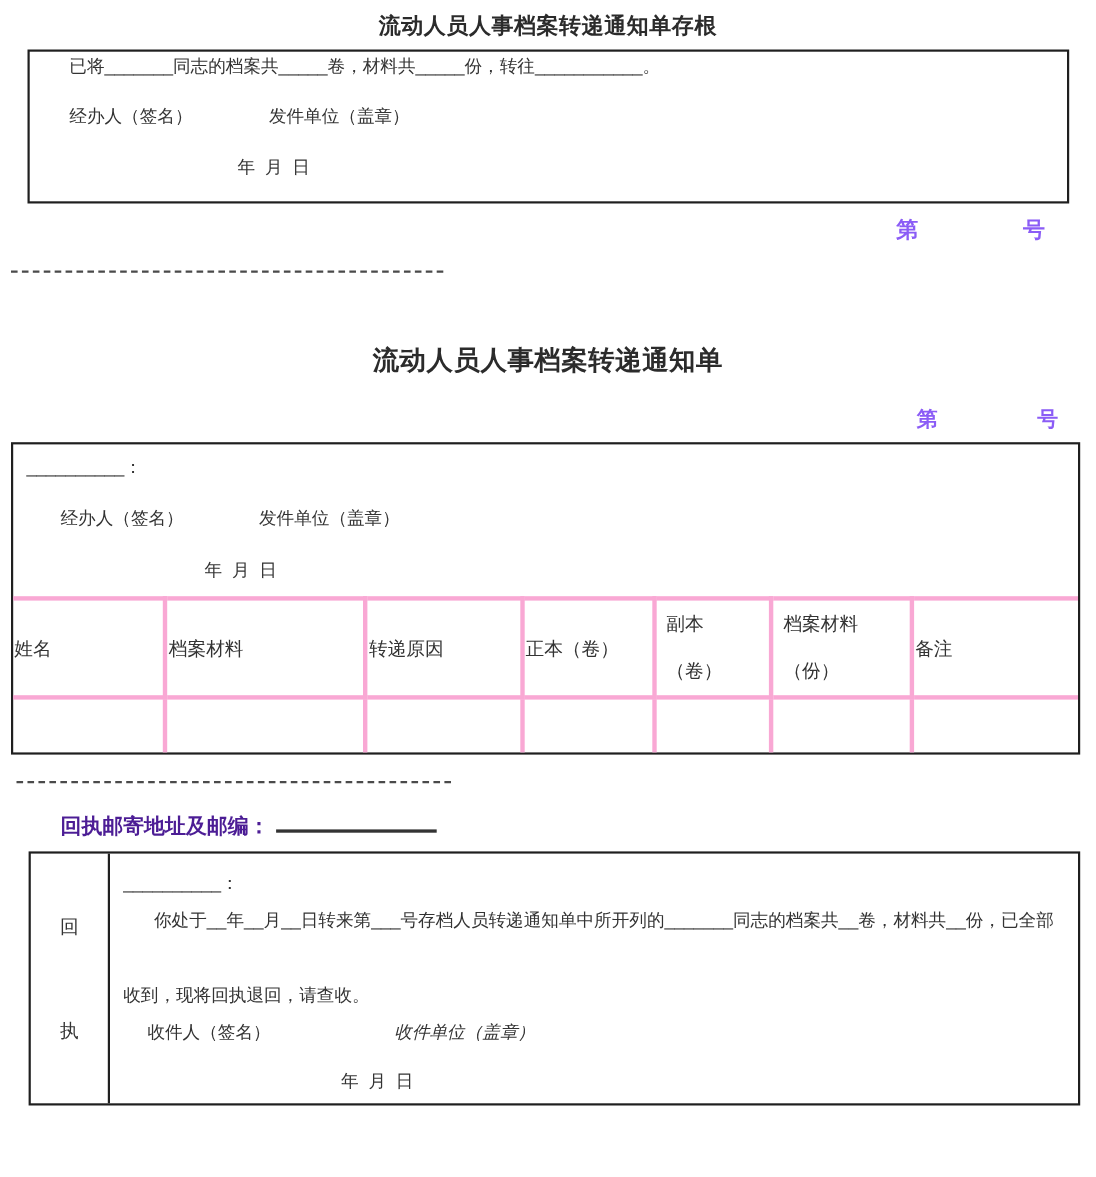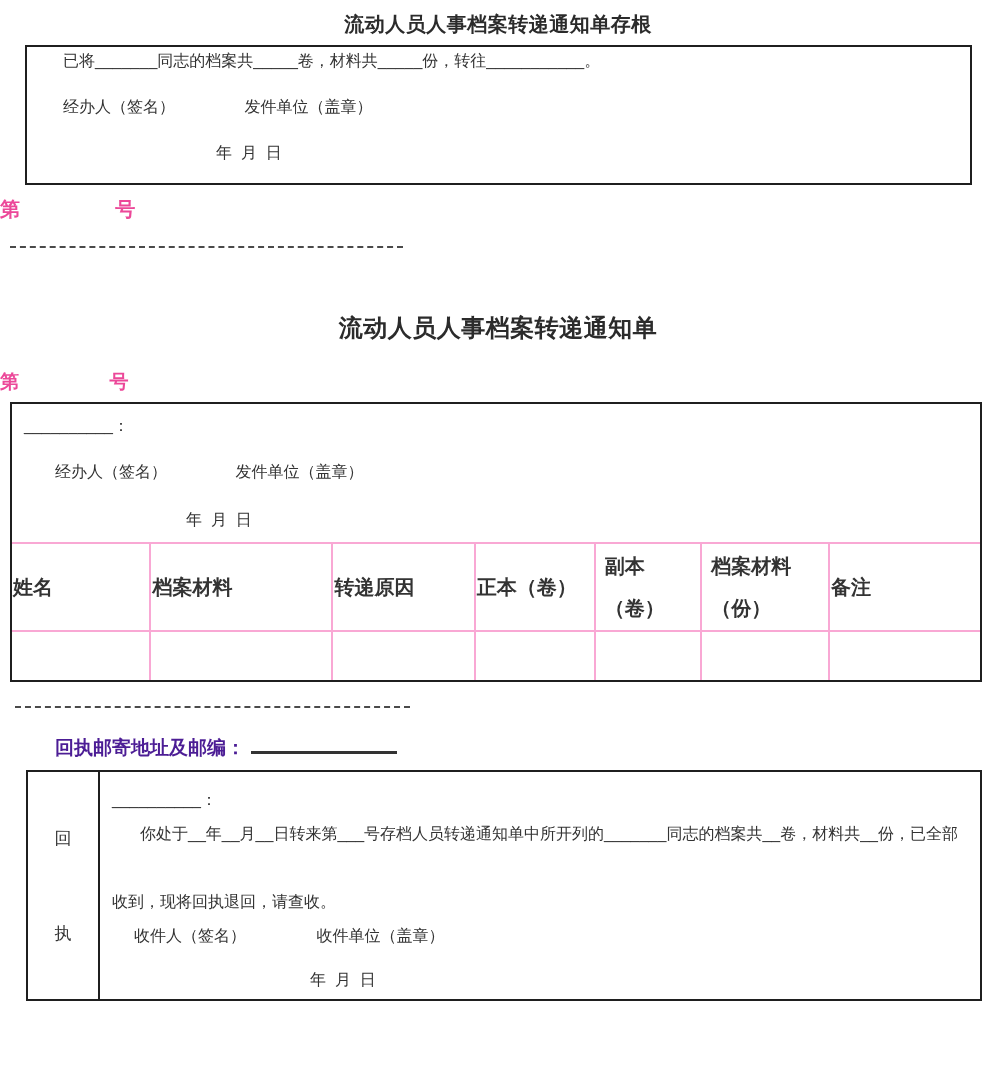--- a/index.html
+++ b/index.html
@@ -17,62 +17,62 @@
   
   .box1 {
     margin: 4px 24px 0 25px; height: 140px; box-sizing: border-box;
     border: 2px solid #1f1f1f; padding: 4px 0 0 36px;
   }
   .sign-gap1 { margin-left: 65px; }
   .mt26 { margin-top: 26px; }
   .date1 { padding-left: 153px; white-space: pre; }
 
   
-  .serial { font-weight: 600; color: #ec4899; line-height: 24px; }
+  .serial { text-align: right; font-weight: 600; color: #8b5cf6; line-height: 24px; }
   #serial1 { margin-top: 12px; padding-right: 46px; font-size: 20px; }
   #serial1 .serial-gap { display: inline-block; width: 84px; }
   #serial2 { margin-top: 22px; padding-right: 34px; font-size: 19px; }
   #serial2 .serial-gap { display: inline-block; width: 80px; }
 
   
   .dashline { height: 0; border-top: 2px dashed #4a4a4a; }
   #dash1 { width: 393px; margin: 25px 0 0 10px; }
   #dash2 { width: 395px; margin: 24px 0 0 15px; }
 
   
   .box2 { margin: 8px 14px 0 10px; border: 2px solid #1f1f1f; }
   .box2-text { padding: 12px 0 0 12px; }
   .b2-body { margin: 26px 0 0 6px; }
   .b2-sign { margin: 26px 0 0 31px; }
   .sign-gap2 { margin-left: 64px; }
   .b2-date { margin: 28px 0 0 162px; white-space: pre; }
 
   table { width: 100%; border-collapse: collapse; table-layout: fixed; margin-top: 12px; }
-  th, td { border: 2px solid #f9a8d4; font-weight: 700; font-size: 20px; color: #333333; }
+  th, td { border: 4px solid #f9a8d4; font-weight: 400; font-size: 17px; color: #333333; }
   th:first-child, td:first-child { border-left: none; }
   th:last-child, td:last-child { border-right: none; }
   tbody tr:last-child td { border-bottom: none; }
   thead th { height: 84px; text-align: left; vertical-align: middle; }
   th.two-line { white-space: pre-line; text-align: left; padding-left: 9px; line-height: 42px; }
   tbody td { height: 46px; }
 
   
   .address-row { margin: 28px 0 0 55px; font-size: 19px; font-weight: 700; color: #4c1d95; line-height: 24px; }
   .address-blank { display: inline-block; width: 146px; height: 14px; border-bottom: 3px solid #333333; margin-left: 6px; }
 
   .box3 { margin: 10px 14px 0 26px; height: 227px; border: 2px solid #1f1f1f; display: flex; }
   .box3-side {
     width: 70px; border-right: 2px solid #1f1f1f; flex: none;
     display: flex; flex-direction: column; align-items: center; justify-content: center;
     gap: 72px; font-size: 17px; color: #333333;
   }
   .box3-main { flex: 1; padding: 18px 18px 0 12px; min-width: 0; }
   .b3-body { margin: -10px 0 0; line-height: 68px; text-indent: 28px; }
   .b3-sign { margin: -10px 0 0 22px; line-height: 20px; }
-  .sign-gap3 { margin-left: 66px; }
+  .sign-gap3 { margin-left: 108px; font-style: italic; }
   .b3-date { margin: 24px 0 0 198px; line-height: 20px; white-space: pre; }
 </style>
 </head>
 <body>
 
 <div>
 
   <div class="title" id="title1">流动人员人事档案转递通知单存根</div>
 
   <div class="box1">

